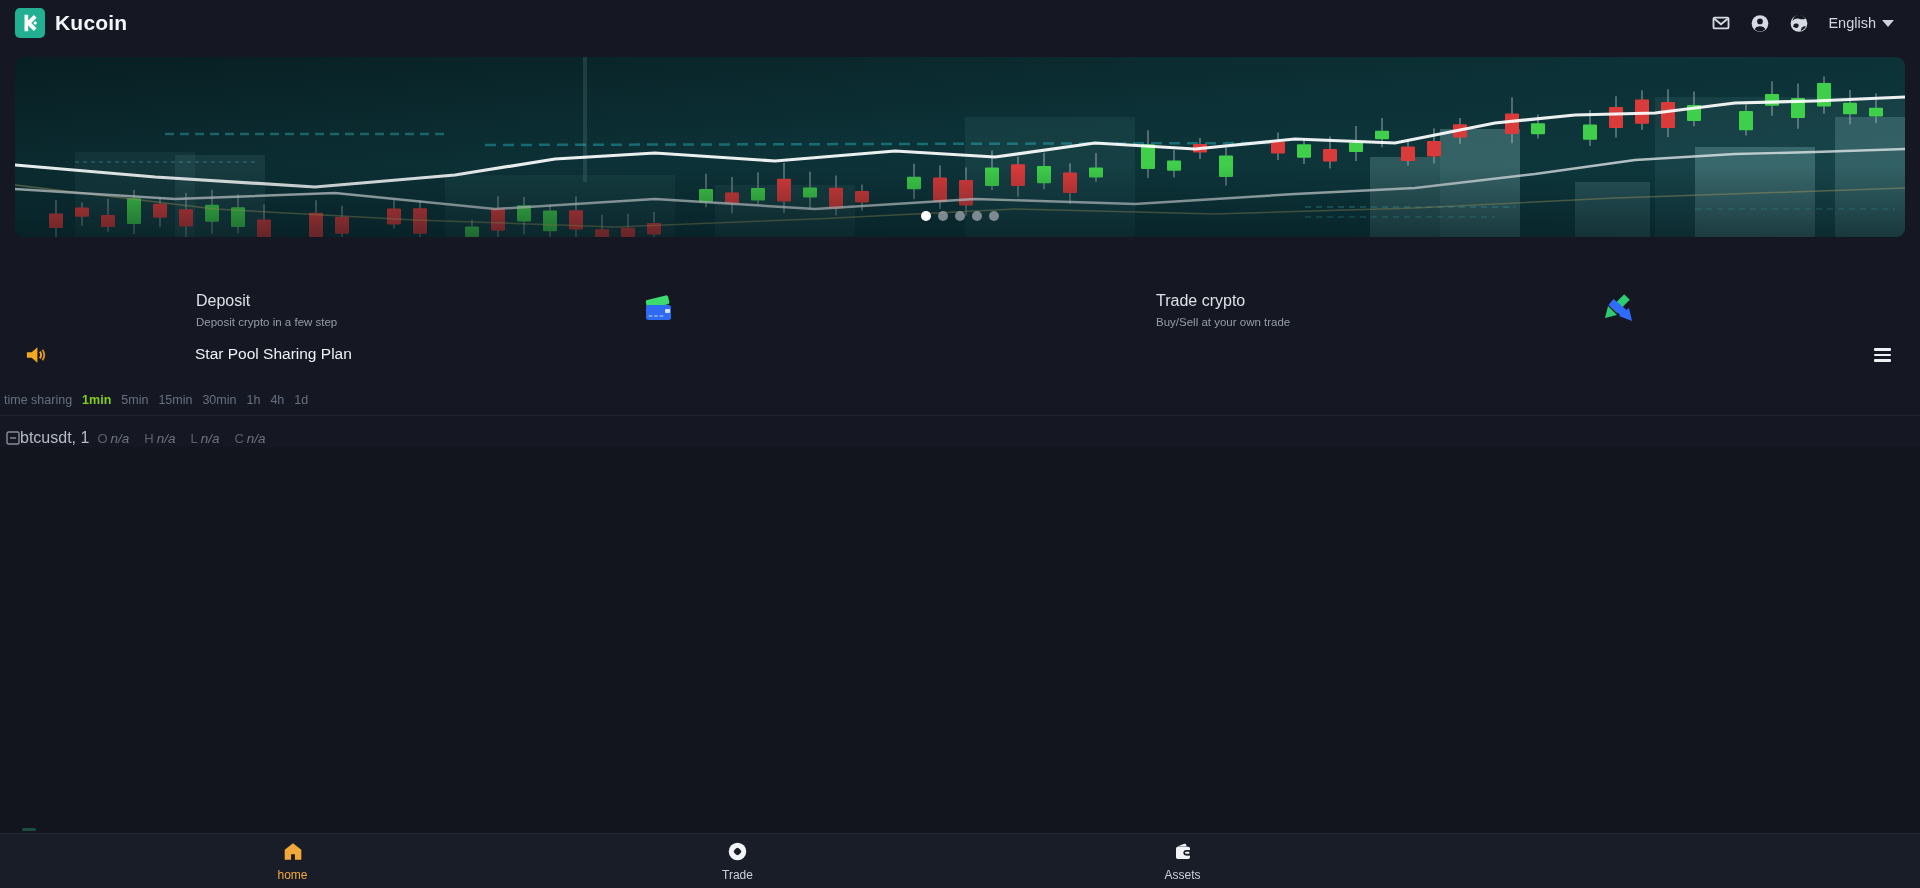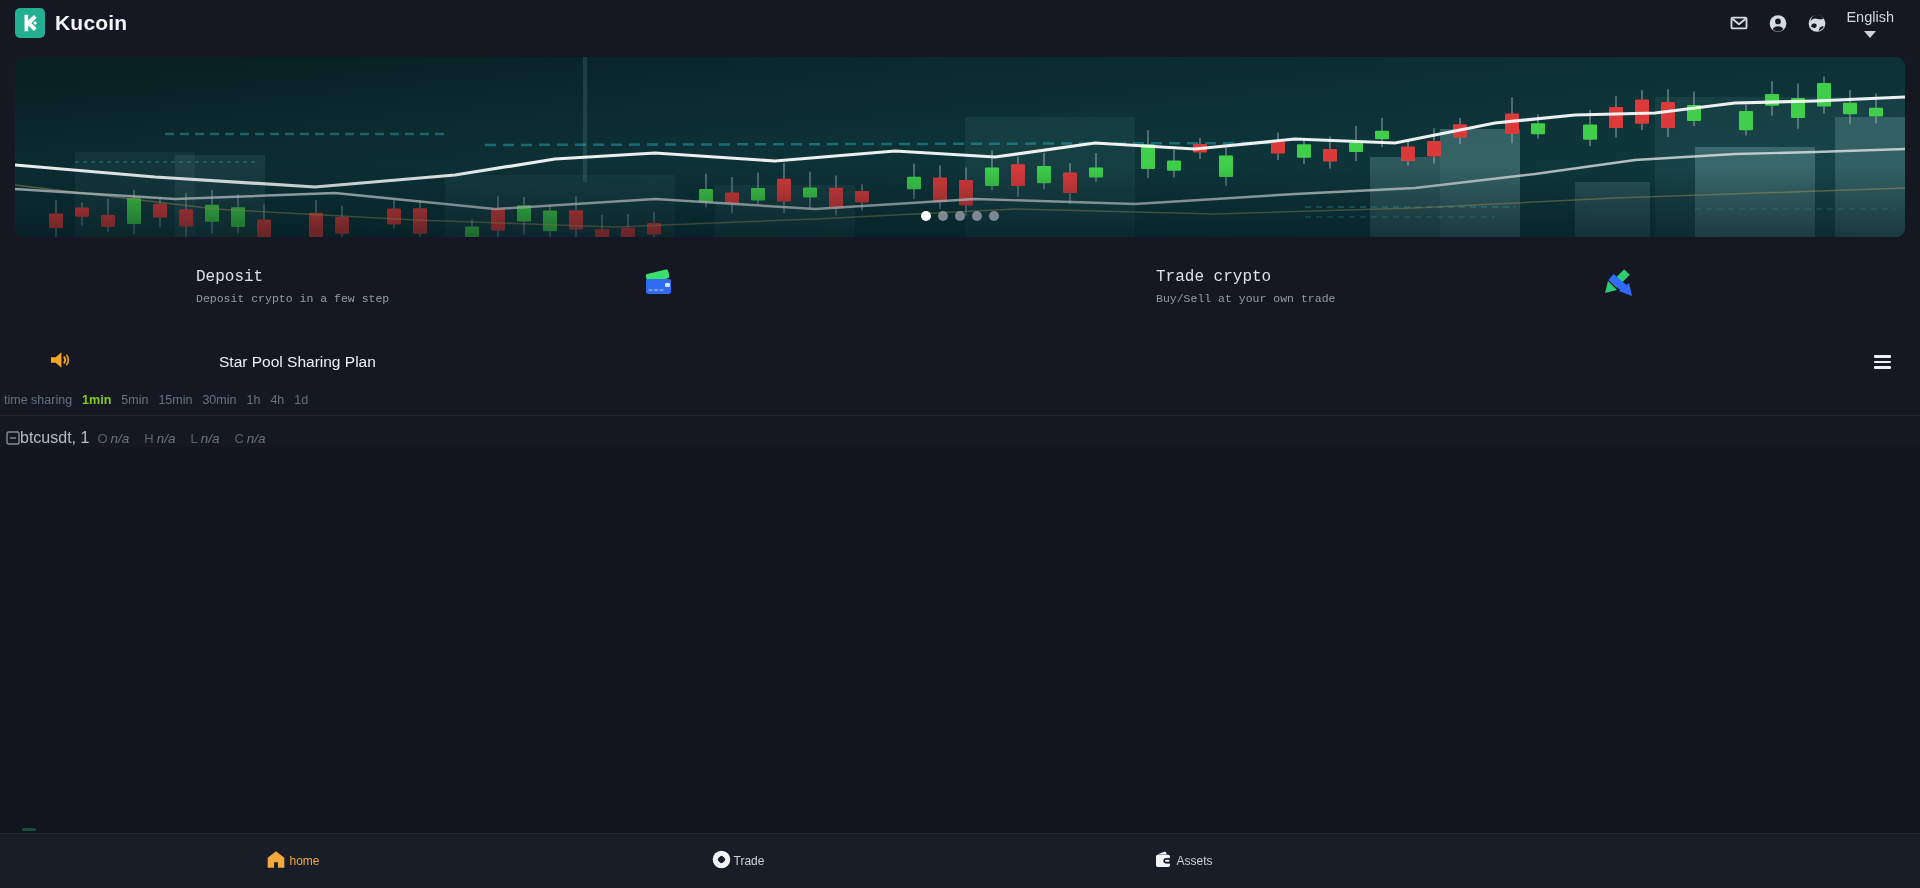--- a/index.html
+++ b/index.html
@@ -5,39 +5,39 @@
   * { margin:0; padding:0; box-sizing:border-box; }
   html,body { width:1920px; height:888px; overflow:hidden; }
   body { background:#151823; font-family:"Liberation Sans", sans-serif; color:#e8eaee; position:relative; }
 
   
   .top-header { height:46px; display:flex; align-items:center; padding:0 26px 0 15px; }
   .logo-box { width:30px; height:30px; border-radius:5px; background:#23af91; display:flex; align-items:center; justify-content:center; }
   .brand { font-size:21px; font-weight:700; margin-left:10px; color:#f4f6f9; letter-spacing:.2px; }
   .header-right { margin-left:auto; display:flex; align-items:center; gap:19px; }
   .hdr-icon { width:20px; height:20px; display:flex; align-items:center; justify-content:center; cursor:pointer; }
-  .lang { display:flex; align-items:center; gap:6px; cursor:pointer;flex-direction:column; }
+  .lang { display:flex; align-items:center; gap:6px; cursor:pointer; }
   .lang-label { font-size:14.5px; color:#d2d6de; }
   .caret-down { width:0; height:0; border-left:6px solid transparent; border-right:6px solid transparent; border-top:7px solid #cfd3dc; }
 
   
   .banner { position:relative; margin:11px 15px 0; height:180px; border-radius:9px; overflow:hidden; background:#072227; }
   .banner svg { display:block; width:100%; height:100%; }
   .dots { position:absolute; left:50%; bottom:16px; transform:translateX(-50%); display:flex; gap:7px; }
   .dot { width:10px; height:10px; border-radius:50%; background:#9aa0a8; opacity:.8; cursor:pointer; }
   .dot.active { background:#ffffff; opacity:1; }
 
   
   .quick-row { display:flex; margin-top:31px; height:60px; }
-  .quick-card { width:50%; display:flex; align-items:flex-start; justify-content:space-between; padding-left:196px; padding-right:286px; cursor:pointer;font-family:Liberation Mono, monospace; }
+  .quick-card { width:50%; display:flex; align-items:flex-end; justify-content:space-between; padding-left:196px; padding-right:286px; cursor:pointer; }
   .qc-title { font-size:16px; color:#dde0e6; margin-bottom:6px; }
   .qc-sub { font-size:11.5px; color:#959ca8; }
 
   
-  .announce { display:flex; align-items:center; margin-top:17px; height:34px; padding:0 26px 0 25px;margin-left:24px; }
+  .announce { display:flex; margin-top:17px; height:34px; padding:0 26px 0 25px; }
   .announce-title { font-size:15.5px; color:#eef0f3; margin-left:149px; cursor:pointer; }
   .menu-btn { margin-left:auto; display:flex; flex-direction:column; gap:3px; cursor:pointer; padding:3px; }
   .menu-btn span { display:block; width:17px; height:2.6px; background:#eef0f3; border-radius:1px; }
 
   
   .tabs { display:flex; align-items:center; gap:10px; padding:6px 6px 8px 4px; border-bottom:1px solid #20242f; margin-top:8px; }
   .tab { font-size:12.5px; color:#667080; cursor:pointer; white-space:nowrap; }
   .tab.active { color:#84cc16; font-weight:700; }
 
   
@@ -48,21 +48,21 @@
   .ohlc-field { display:flex; align-items:baseline; gap:3px; }
   .ohlc-label { font-size:13px; color:#5a6069; }
   .ohlc-value { font-size:13.5px; color:#6d7480;font-style:italic; }
 
   
   .chart-area { position:absolute; top:447px; bottom:55px; left:0; right:0; background:#12151e; cursor:crosshair; }
   .chart-artifact { position:absolute; left:22px; bottom:2px; width:14px; height:3px; background:#1f7e58; opacity:.55; border-radius:2px; }
 
   
   .bottom-nav { position:absolute; left:0; right:0; bottom:0; height:55px; background:#191d28; border-top:1px solid #242936; display:flex; padding:0 70px; }
-  .nav-item { width:25%; display:flex; flex-direction:row; align-items:center; justify-content:center; gap:2px; cursor:pointer; }
+  .nav-item { width:25%; display:flex; flex-direction:column; align-items:center; justify-content:center; gap:2px; cursor:pointer; }
   .nav-label { font-size:12px; color:#ccd1da; }
   .nav-item.active .nav-label { color:#f3a83c; }
 </style>
 </head>
 <body>
 
 <div class="top-header">
   <div class="logo-box">
     <svg width="22" height="22" viewBox="0 0 24 24">
       <path d="M6 3 H10 V9.2 L16.2 3.4 L19.2 6.4 L13.4 12 L19.2 17.6 L16.2 20.6 L10 14.8 V21 H6 Z" fill="#ffffff"></path>

